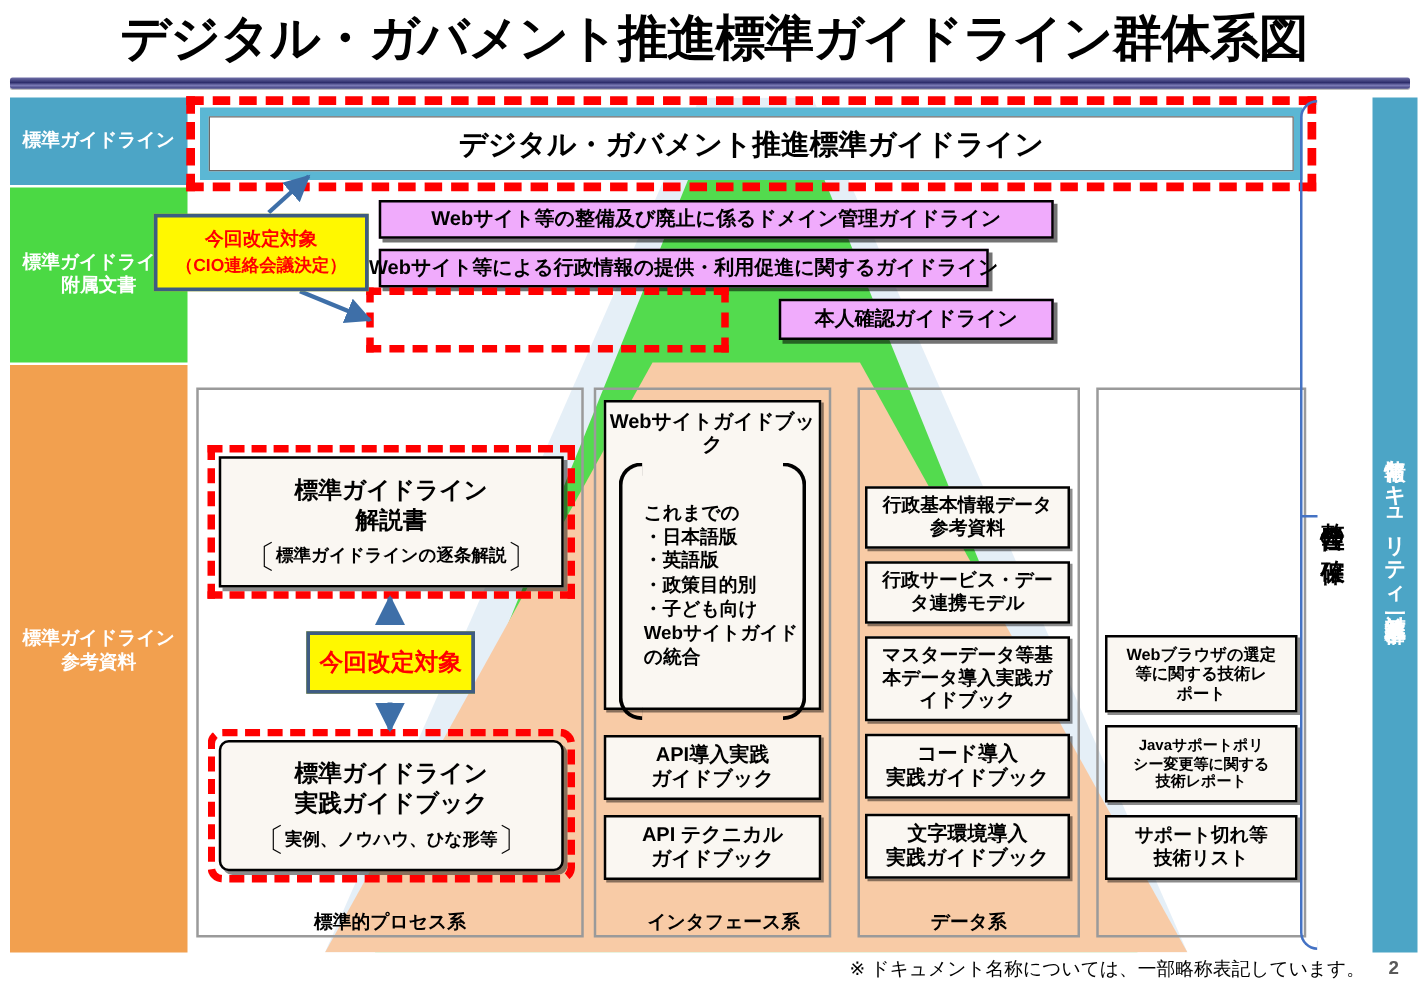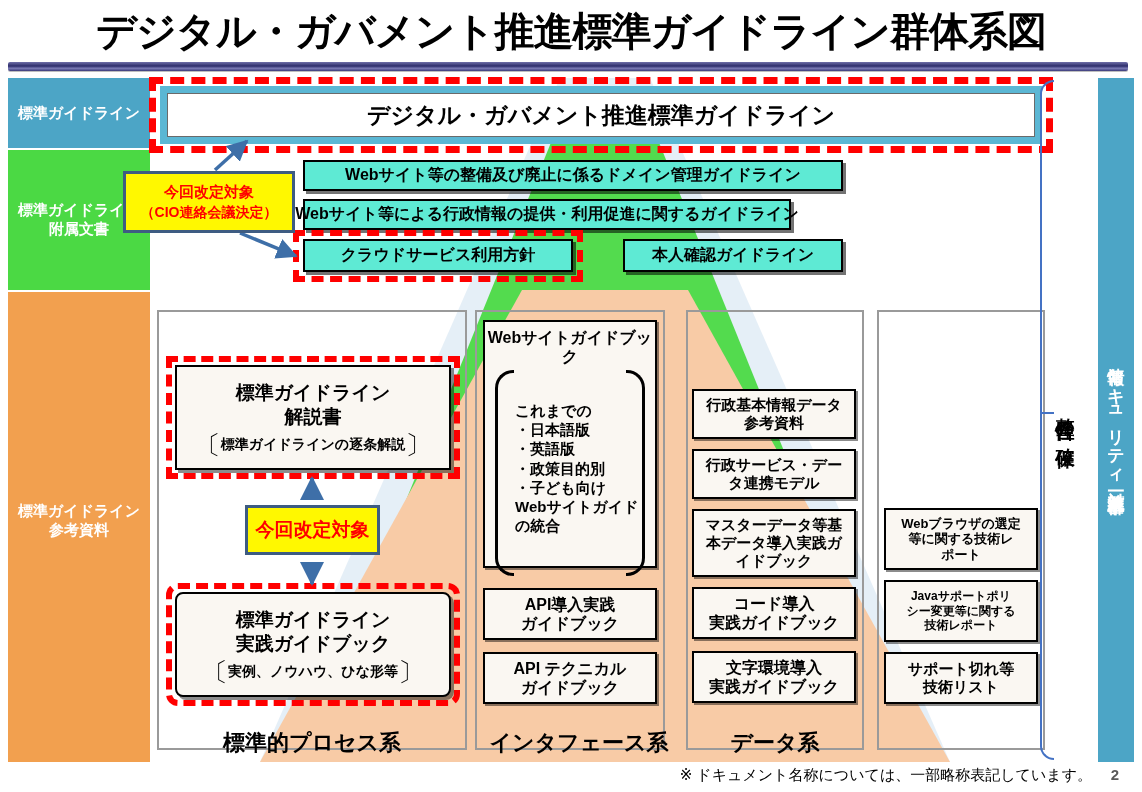--- a/index.html
+++ b/index.html
@@ -67,21 +67,21 @@
     position:absolute;
     border:7px dashed #FF0000;
     box-sizing:border-box;
     pointer-events:none;
   }
   .rd-top{left:149px;top:77px;width:904px;height:76px;}
 
   
   .doc{
     position:absolute;
-    background:#5eead4;
+    background:#f0abfc;
     border:2px solid #000000;
     box-sizing:border-box;
     display:flex;align-items:center;justify-content:center;
     font-size:16px;font-weight:bold;color:#000;
     white-space:nowrap;
   }
   .doc-shadow{box-shadow:3px 3px 0 rgba(0,0,0,.55);}
   .doc1{left:303px;top:160px;width:540px;height:31px;}
   .doc2{left:303px;top:199px;width:488px;height:31px;}
   .doc3{left:303px;top:239px;width:270px;height:33px;}
@@ -106,21 +106,21 @@
   
   .col{
     position:absolute;
     border:2px solid #9a9a9a;
     box-sizing:border-box;
     background:transparent;
   }
   .col-label{
     position:absolute;
     text-align:center;
-    font-size:22px;font-weight:bold;color:#000;
+    font-size:15px;font-weight:bold;color:#000;
     white-space:nowrap;
   }
   .col1{left:157px;top:310px;width:310px;height:440px;}
   .col2{left:475px;top:310px;width:190px;height:440px;}
   .col3{left:686px;top:310px;width:178px;height:440px;}
   .col4{left:877px;top:310px;width:168px;height:440px;}
 
   
   .bigbox{
     position:absolute;
@@ -274,21 +274,20 @@
     </span>
   </div>
 
   <div class="sg-box">
     <div class="inner">デジタル・ガバメント推進標準ガイドライン</div>
   </div>
   <div class="red-dash rd-top"></div>
 
   <div class="doc doc-shadow doc1">Webサイト等の整備及び廃止に係るドメイン管理ガイドライン</div>
   <div class="doc doc-shadow doc2">Webサイト等による行政情報の提供・利用促進に関するガイドライン</div>
-  <div class="doc doc-shadow doc3">クラウドサービス利用方針</div>
   <div class="doc doc-shadow doc4">本人確認ガイドライン</div>
   <div class="red-dash rd-doc3"></div>
 
   <svg class="arrow-svg" xmlns="http://www.w3.org/2000/svg">
     <defs>
       <marker id="ah" markerWidth="7" markerHeight="7" refX="5.5" refY="3" orient="auto">
         <path d="M0,0 L6,3 L0,6 z" fill="#3E6FA8"></path>
       </marker>
       <marker id="ahv" markerWidth="7" markerHeight="7" refX="5.5" refY="3" orient="auto">
         <path d="M0,0 L6,3 L0,6 z" fill="#3E6FA8"></path>

